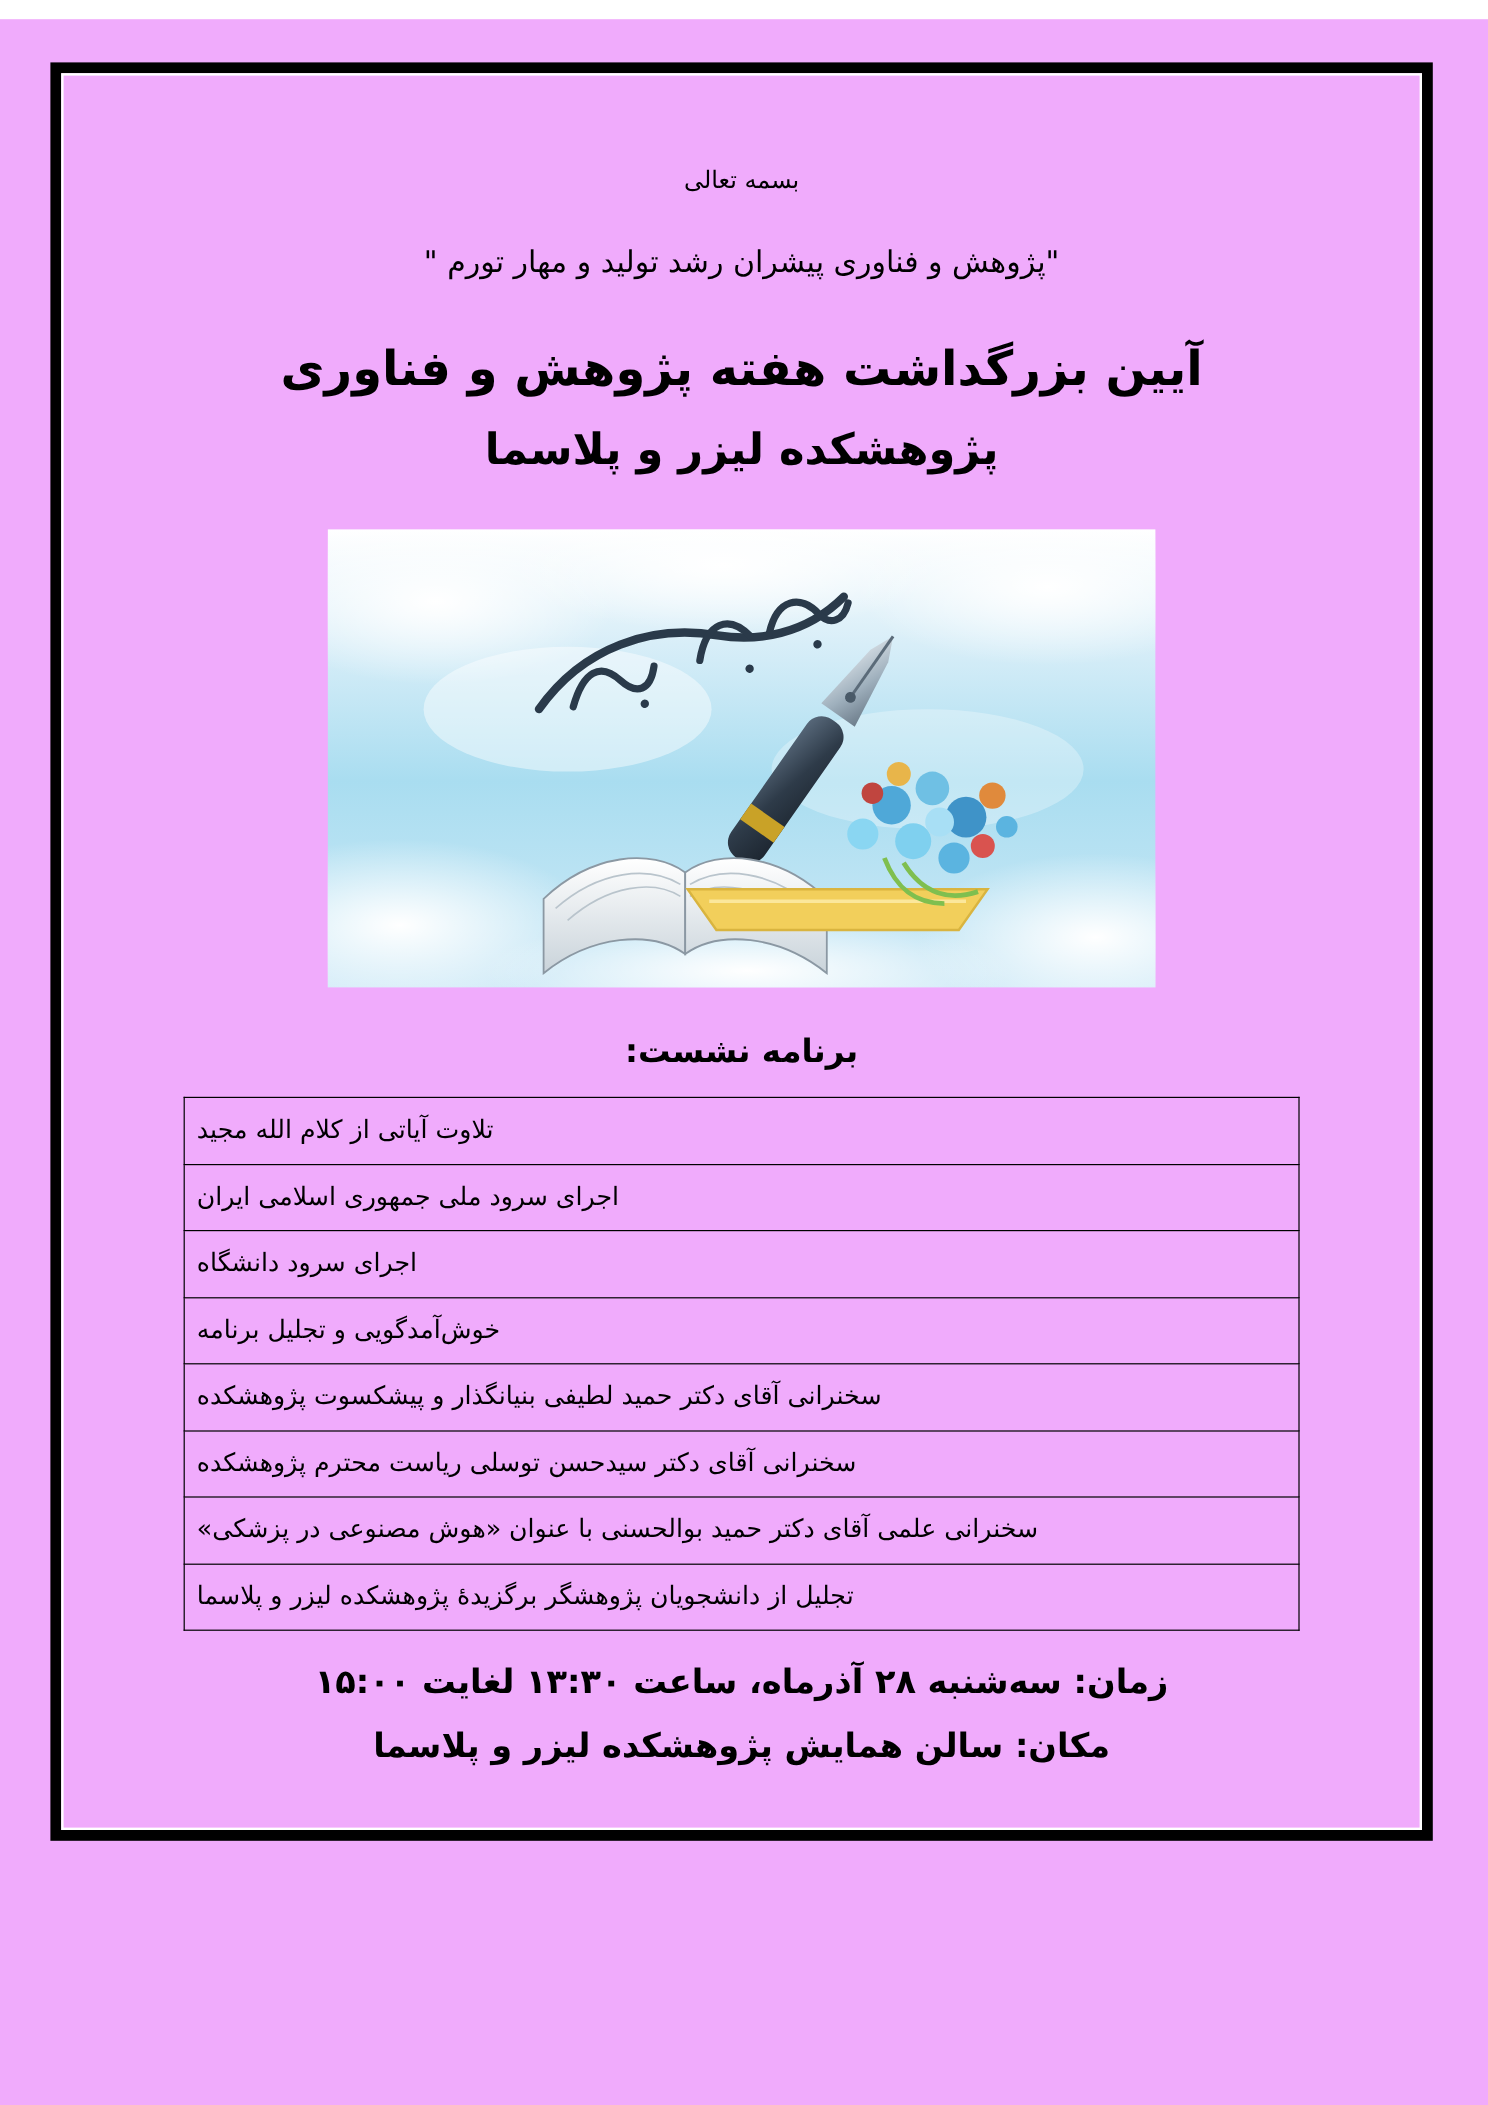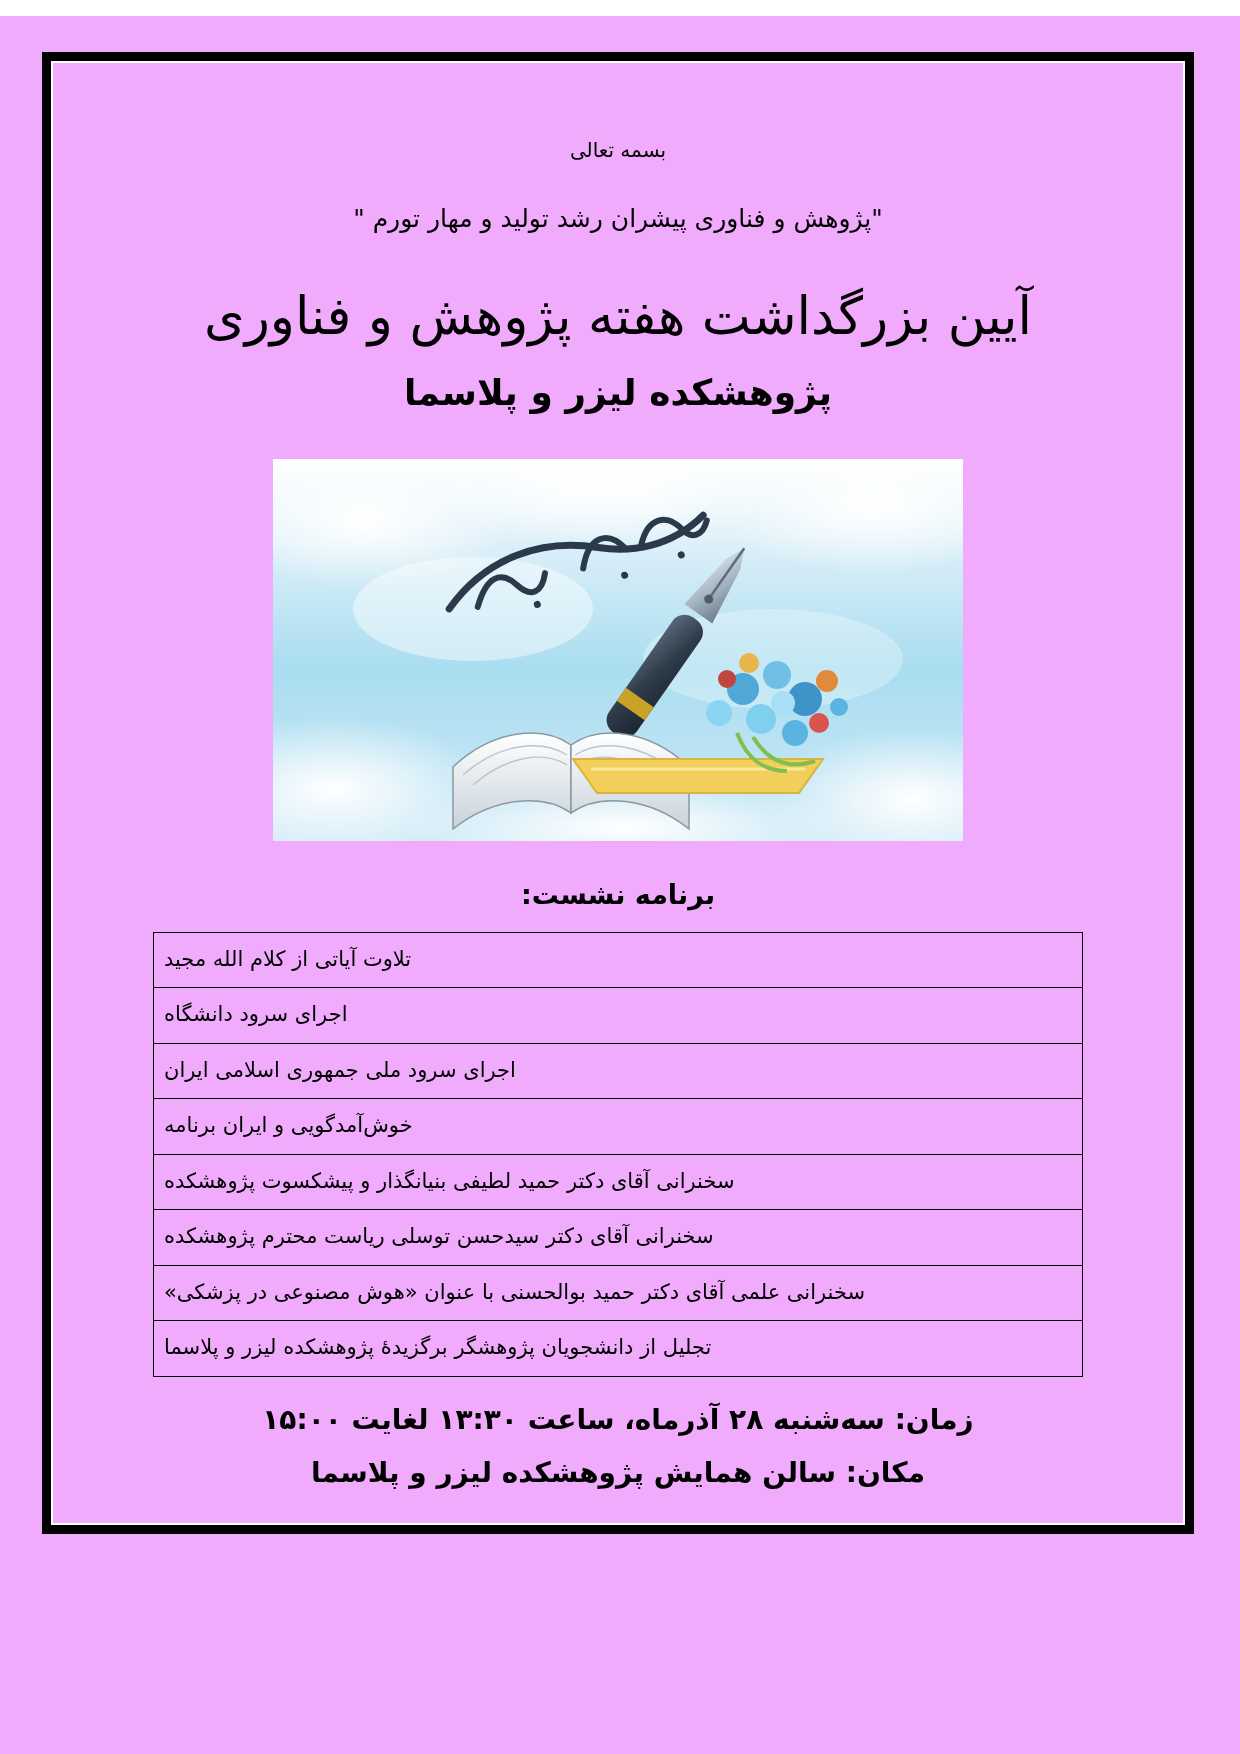--- a/index.html
+++ b/index.html
@@ -61,22 +61,22 @@
   }
 
   .slogan {
     font-size: 25px;
     margin: 42px 0 0 0;
     font-weight: normal;
     direction: rtl;
   }
 
   .title-main {
-    font-size: 52px;
-    font-weight: normal;
+    font-size: 40px;
+    font-weight: bold;
     margin: 46px 0 0 0;
     line-height: 1.45;
   }
   .title-sub {
     font-size: 36px;
     font-weight: bold;
     margin: 14px 0 0 0;
     line-height: 1.4;
     text-align: center;
   }
@@ -234,27 +234,27 @@
     </div>
 
     <div class="section-label">برنامه نشست:</div>
 
     <table class="program">
       <tbody>
         <tr>
           <td>تلاوت آیاتی از کلام الله مجید</td>
         </tr>
         <tr>
+          <td>اجرای سرود ملی جمهوری اسلامی ایران</td>
+        </tr>
+        <tr>
           <td>اجرای سرود دانشگاه</td>
         </tr>
         <tr>
-          <td>اجرای سرود ملی جمهوری اسلامی ایران</td>
-        </tr>
-        <tr>
-          <td>خوش‌آمدگویی و ایران برنامه</td>
+          <td>خوش‌آمدگویی و تجلیل برنامه</td>
         </tr>
         <tr>
           <td>سخنرانی آقای دکتر حمید لطیفی بنیانگذار و پیشکسوت پژوهشکده</td>
         </tr>
         <tr>
           <td>سخنرانی آقای دکتر سیدحسن توسلی ریاست محترم پژوهشکده</td>
         </tr>
         <tr>
           <td>سخنرانی علمی آقای دکتر حمید بوالحسنی با عنوان «هوش مصنوعی در پزشکی»</td>
         </tr>

